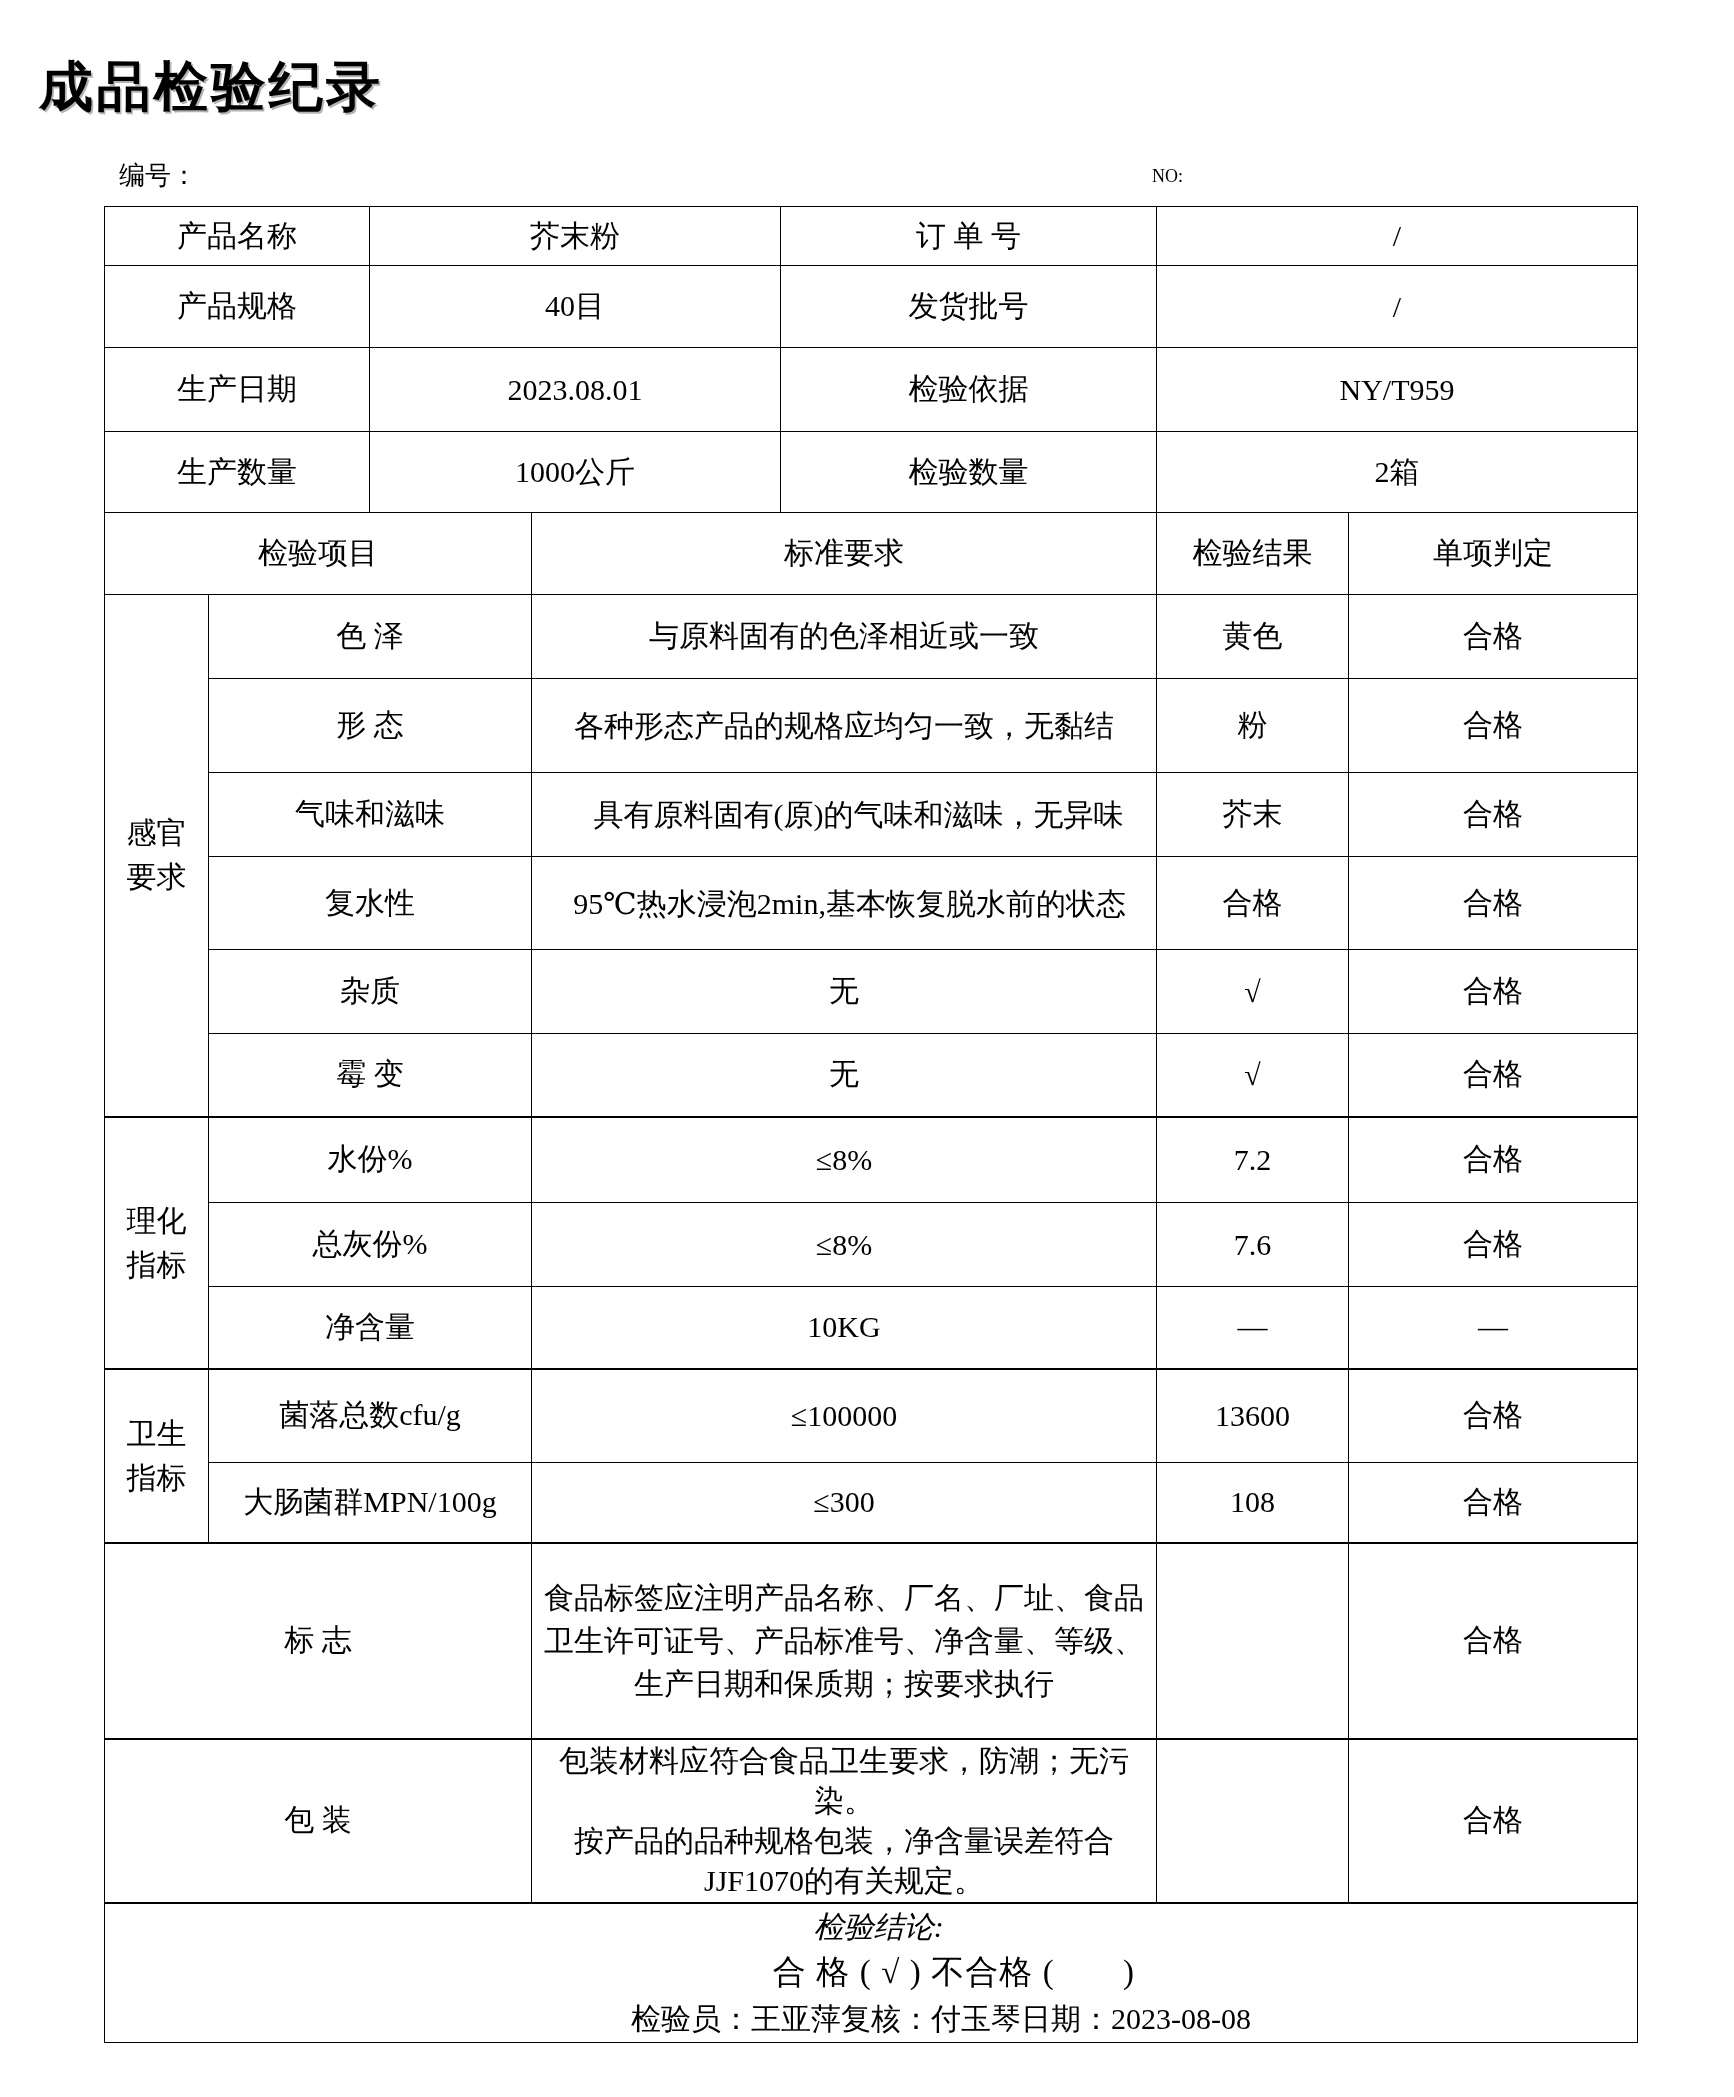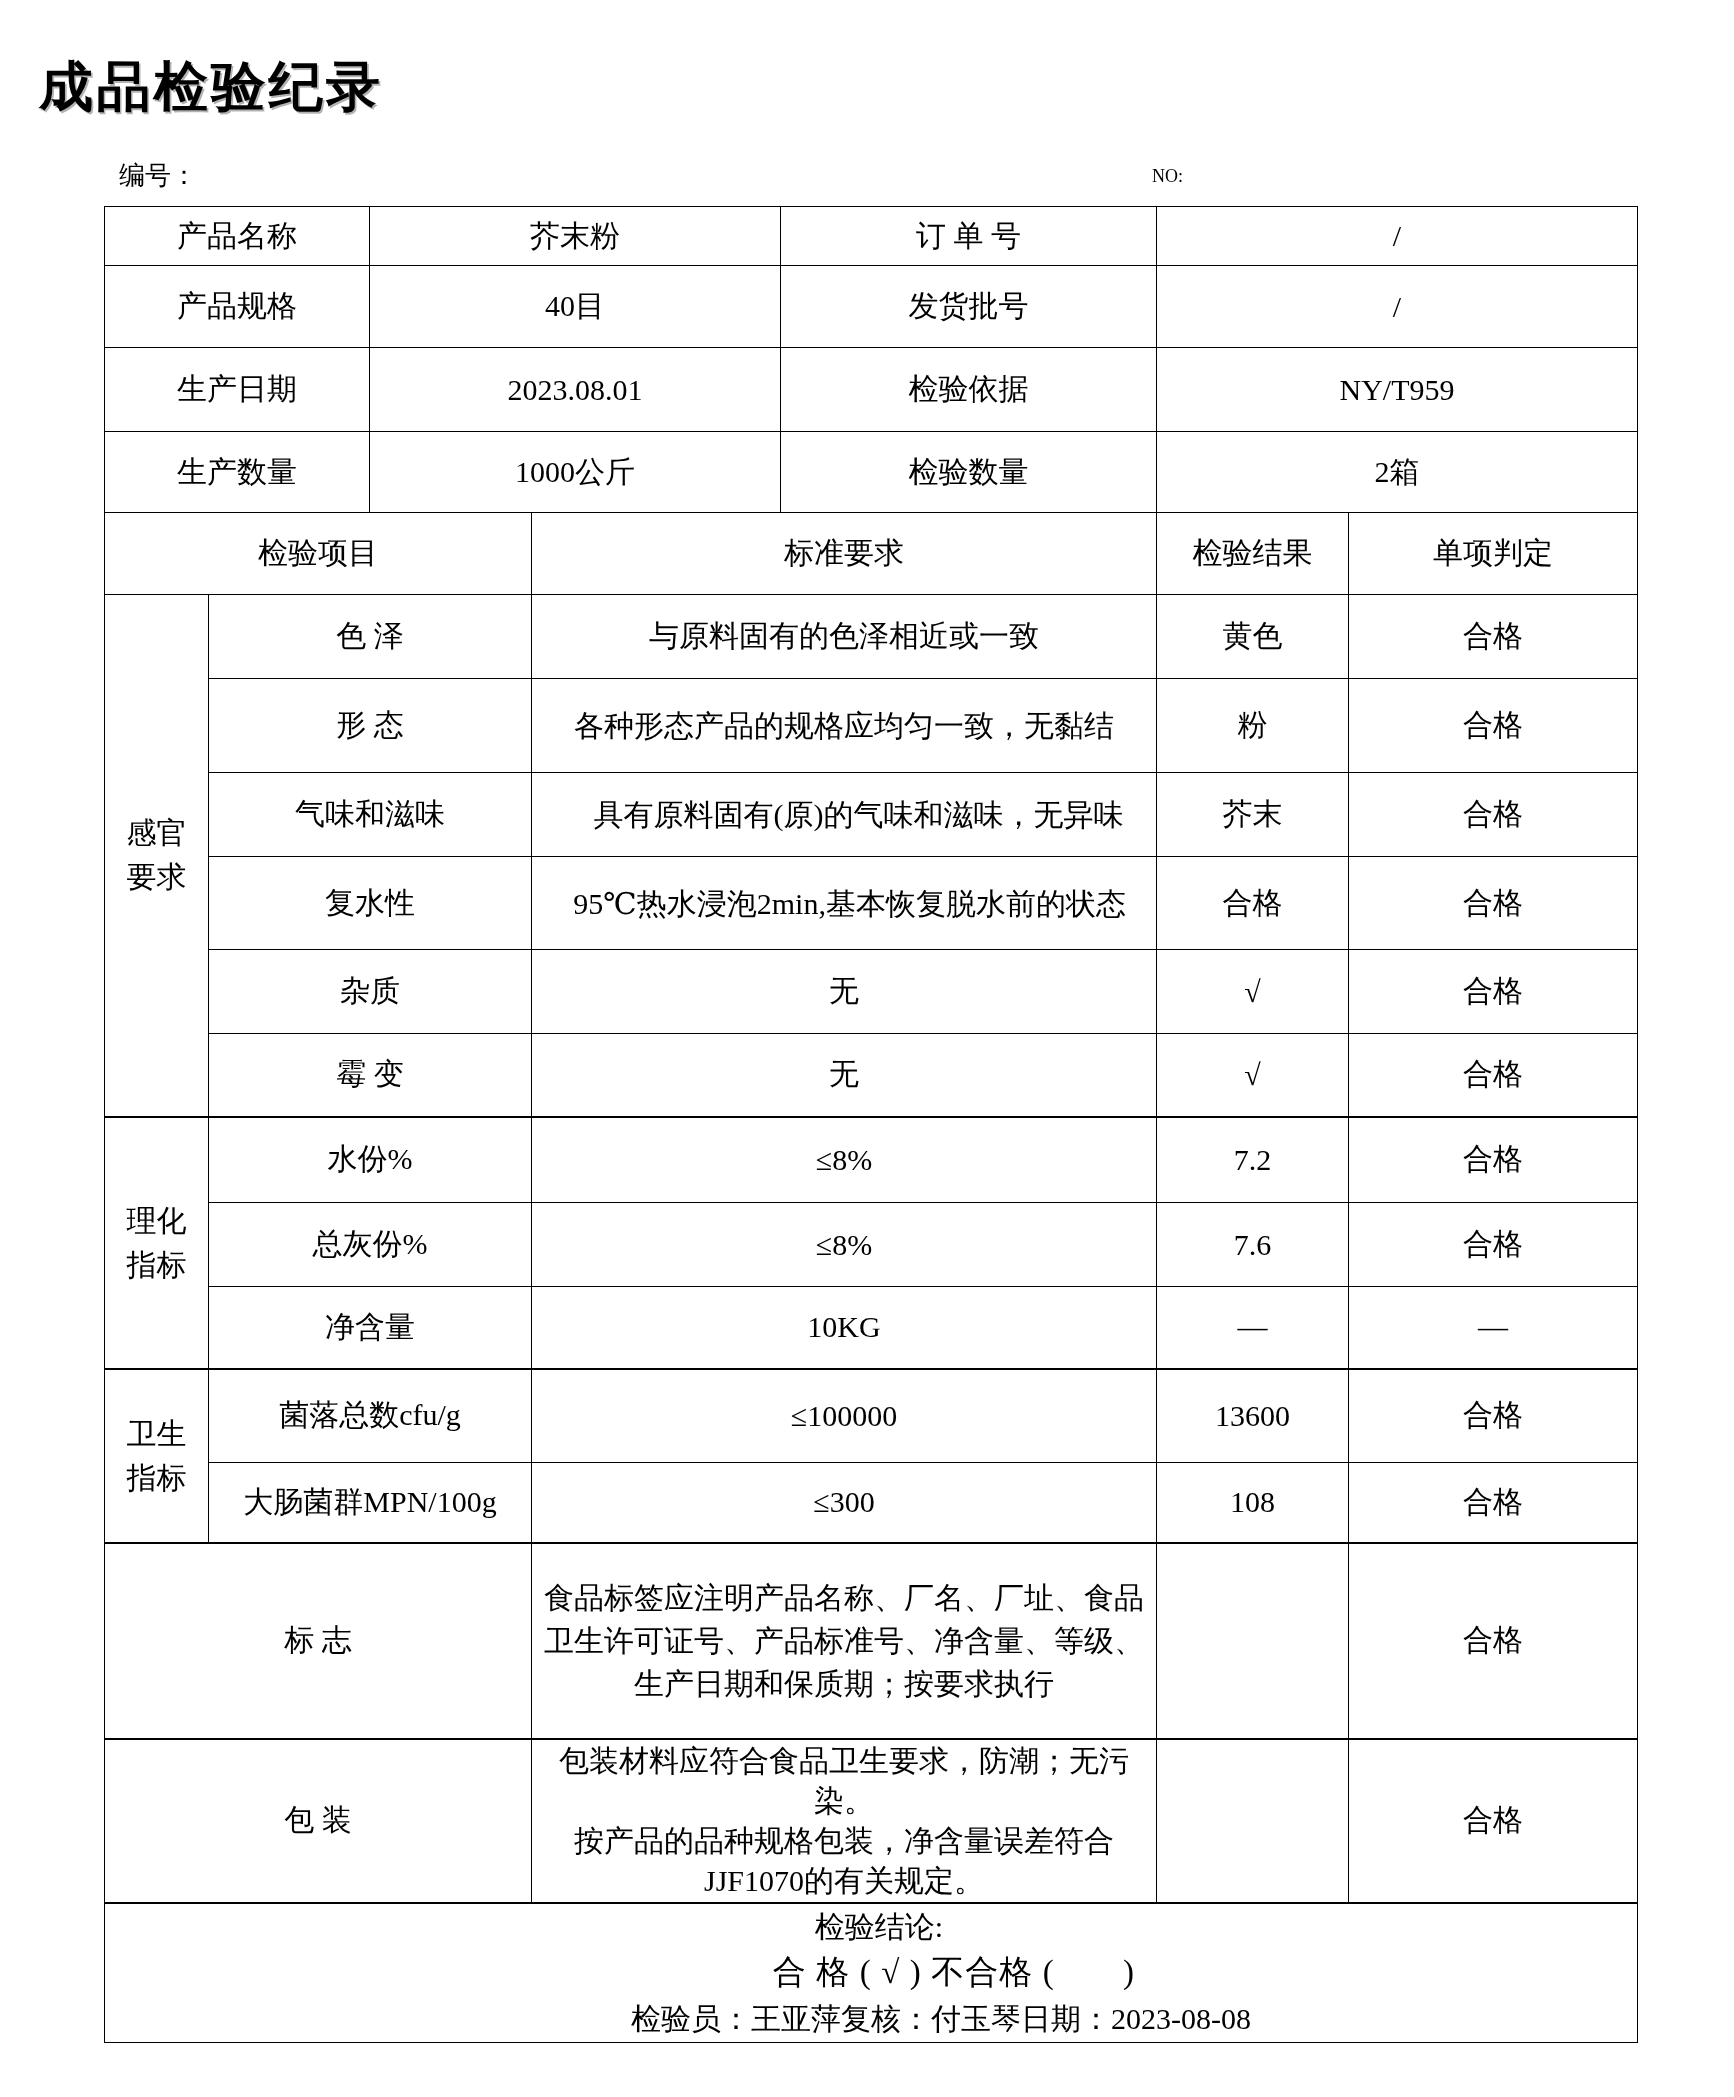--- a/index.html
+++ b/index.html
@@ -32,21 +32,21 @@
   td.ind2 { text-indent:11.2px; }
   td.small-std { font-size:20px; }
   td.pre { white-space:pre-line; }
   td.group-cell { white-space:pre-line; line-height:44px; font-size:31px; padding:0; }
   td.std-para { line-height:43px; }
   td.pkg-para { line-height:40px; }
   td.check { font-size:25px; }
   td.dash-sm { font-size:26px; }
   td.dash-lg { font-size:35px; }
   td.conclusion-cell { text-align:left; vertical-align:top; padding:5.6px 0 0 0; }
-  .concl-label  { font-size:30px; padding-left:15.7px; line-height:44px; }
+  .concl-label  { font-size:30px; padding-left:15.7px; line-height:44px;font-style:italic; }
   .concl-options{ font-size:33px; padding-left:166px; line-height:47px; letter-spacing:1.1px; }
   .concl-signoff{ font-size:30px; text-align:center; padding-left:140px; line-height:45px; }
 </style>
 </head>
 <body>
 
 <div class="title">成品检验纪录</div>
 <div class="code-label">编号：</div>
 <div class="no-label">NO:</div>
 

